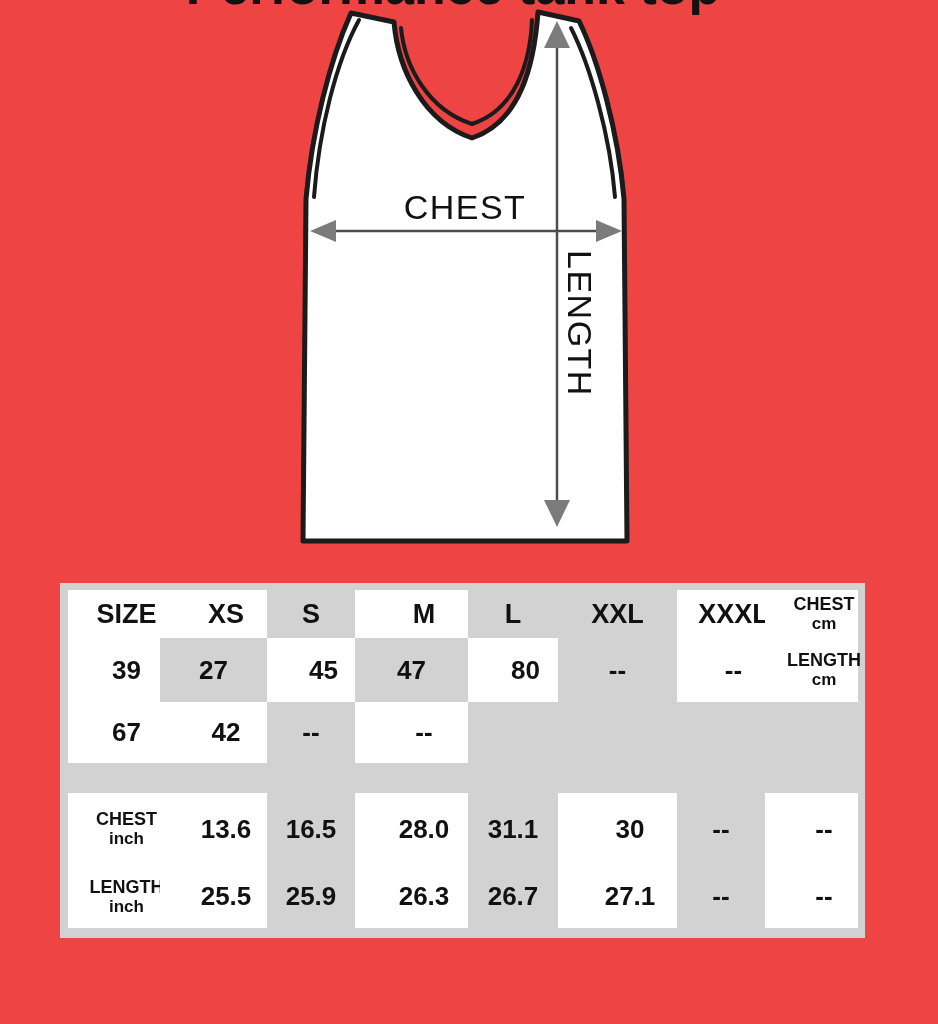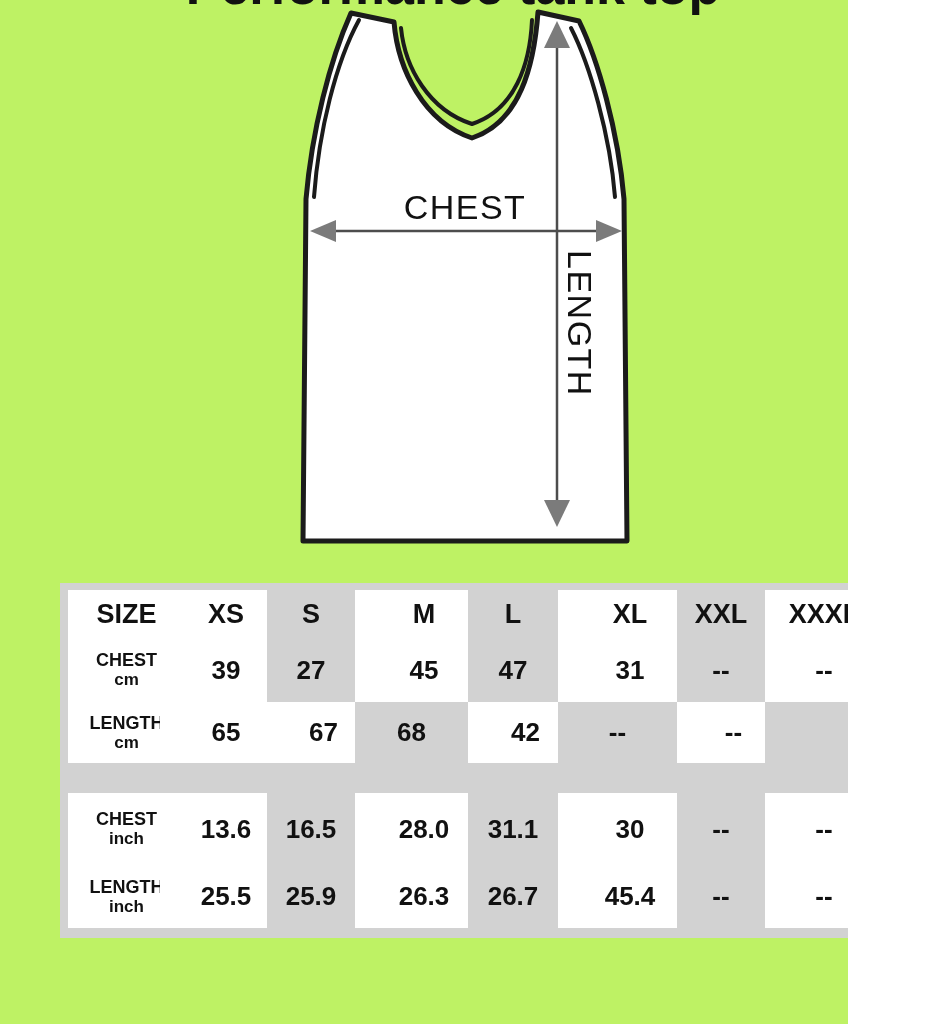--- a/index.html
+++ b/index.html
@@ -1,18 +1,18 @@
 <!DOCTYPE html>
 <html><head>
 <meta charset="utf-8">
 <style>
   html,body{margin:0;padding:0;background:#ffffff;}
   #canvas{
-    position:relative;width:848px;height:1024px;overflow:hidden;
-    background:#bef264;font-family:"Liberation Sans",sans-serif;color:#111111;
+    position:relative;width:938px;height:1024px;overflow:hidden;
+    background:#ef4444;font-family:"Liberation Sans",sans-serif;color:#111111;
   }
   
   #title{
     position:absolute;top:-40px;left:0;width:938px;margin:0;
     font-size:52px;line-height:52px;font-weight:bold;text-align:center;
     color:#111111;white-space:nowrap;transform:translateX(-16px);
   }
   
   #drawing{position:absolute;left:0;top:0;}
   .garment{fill:#ffffff;stroke:#1b1b1b;stroke-width:5;stroke-linejoin:round;}
@@ -84,43 +84,40 @@
 
   <div id="size-table">
 
     <div class="tbl-section cm">
 
       <div class="cell hdr w">SIZE</div>
       <div class="cell hdr w">XS</div>
       <div class="cell hdr">S</div>
       <div class="cell hdr w">M</div>
       <div class="cell hdr">L</div>
-      <div class="cell hdr w">XL</div>
       <div class="cell hdr">XXL</div>
       <div class="cell hdr w">XXXL</div>
 
       <div class="cell rowlbl w">
         <span>CHEST</span>
         <span class="unit">cm</span>
       </div>
       <div class="cell w">39</div>
       <div class="cell">27</div>
       <div class="cell w">45</div>
       <div class="cell">47</div>
-      <div class="cell w">31</div>
+      <div class="cell w">80</div>
       <div class="cell">--</div>
       <div class="cell w">--</div>
 
       <div class="cell rowlbl w">
         <span>LENGTH</span>
         <span class="unit">cm</span>
       </div>
-      <div class="cell w">65</div>
       <div class="cell w">67</div>
-      <div class="cell">68</div>
       <div class="cell w">42</div>
       <div class="cell">--</div>
       <div class="cell w">--</div>
     </div>
 
     <div class="tbl-section inch">
 
       <div class="cell rowlbl w">
         <span>CHEST</span>
         <span class="unit">inch</span>
@@ -134,19 +131,19 @@
       <div class="cell w">--</div>
 
       <div class="cell rowlbl w">
         <span>LENGTH</span>
         <span class="unit">inch</span>
       </div>
       <div class="cell w">25.5</div>
       <div class="cell">25.9</div>
       <div class="cell w">26.3</div>
       <div class="cell">26.7</div>
-      <div class="cell w">45.4</div>
+      <div class="cell w">27.1</div>
       <div class="cell">--</div>
       <div class="cell w">--</div>
     </div>
 
   </div>
 </div>
 
 </body></html>

